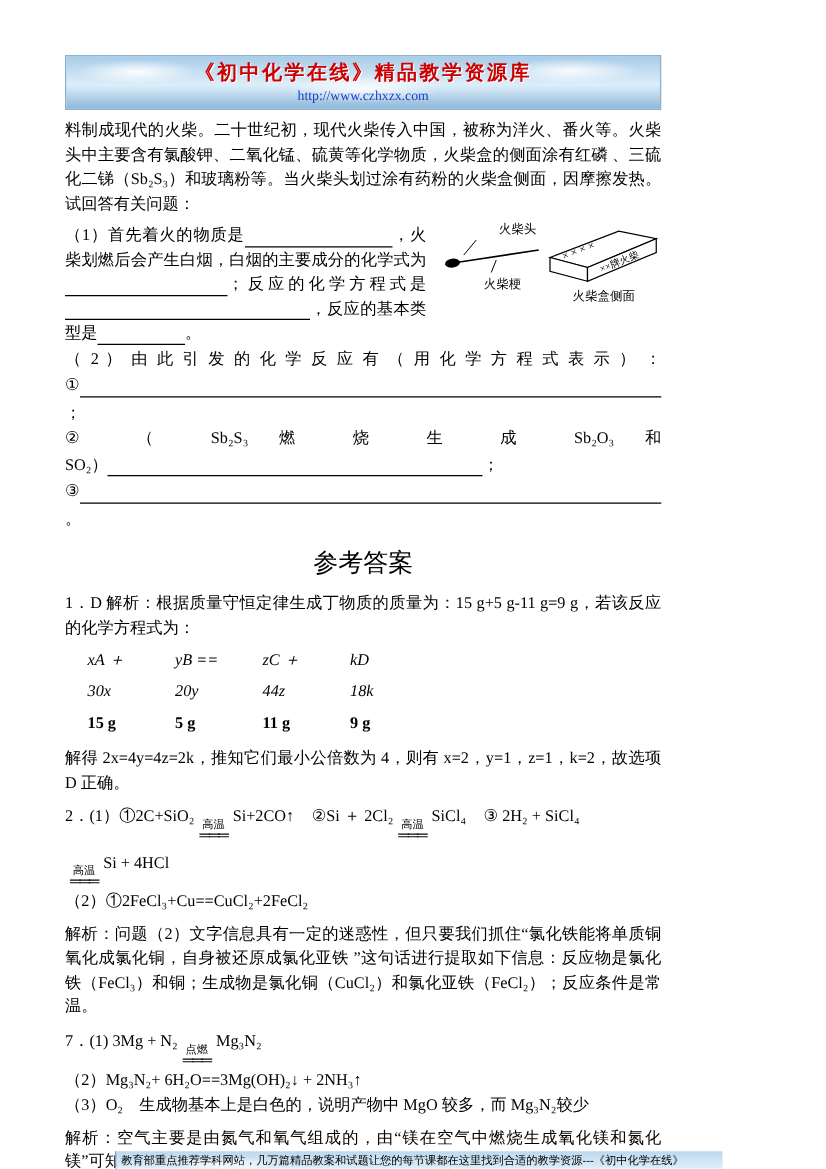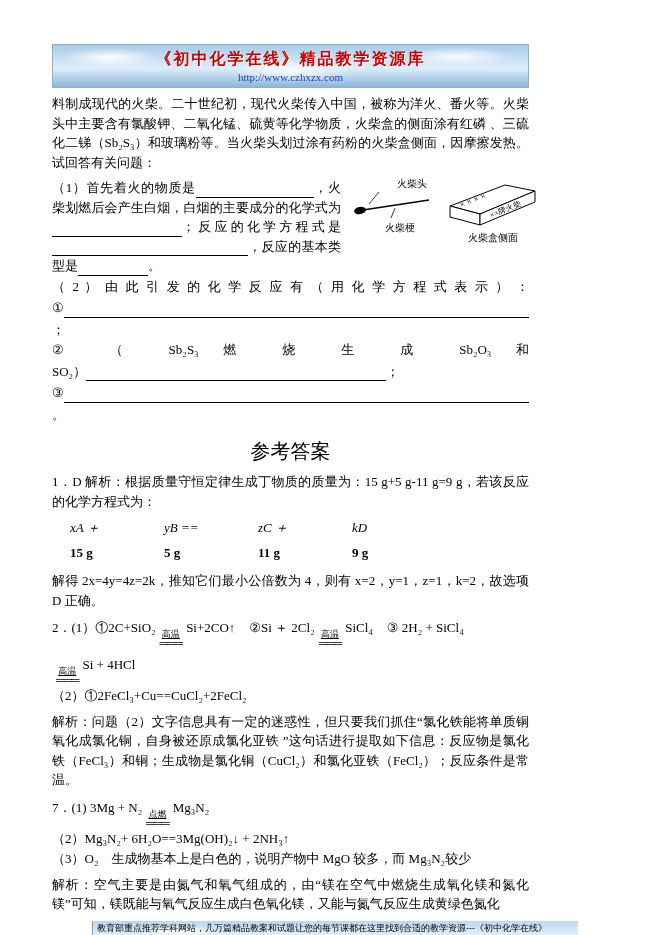--- a/index.html
+++ b/index.html
@@ -31,34 +31,34 @@
   
   .para{margin:6px 0 0 0;text-align:justify;}
   .spread{text-align:justify;text-align-last:justify;}
   .line{margin:1px 0;}
   .blank{display:inline-block;border-bottom:1px solid #000;height:15px;vertical-align:bottom;}
   .bw118{width:118px}.bw130{width:130px}.bw196{width:196px}.bw70{width:70px}.bw300{width:300px}
   .fillline{display:flex;align-items:flex-end;margin:2px 0;}
   .fillline .grow{flex:1;}
 
   
-  .diagram{float:right;width:180px;margin:6px 0 2px 8px;display:flex;gap:14px;
-           font-size:10px;line-height:12px;}
+  .diagram{float:right;width:180px;margin:6px 0 2px 8px;display:flex;gap:2px;
+           font-size:10px;line-height:12px;justify-content:flex-end;}
   .d-col{display:flex;flex-direction:column;align-items:center;}
   .d-label{white-space:nowrap;}
   .d-label.head{align-self:flex-end;margin-right:6px;}
   .d-label.stick{align-self:center;margin-left:18px;}
 
   
   .answers-heading{text-align:center;font-weight:normal;font-size:20px;margin:12px 0 6px 0;}
   .eqtable{margin:4px 0 2px 18px;font-style:italic;}
-  .eqtable .row{display:grid;grid-template-columns:70px 70px 70px 70px;line-height:25px;gap:24px;}
+  .eqtable .row{display:grid;grid-template-columns:70px 70px 70px 70px;line-height:25px;}
   .eqtable .row.mass{font-style:normal;font-weight:bold;}
   .condeq{display:inline-flex;flex-direction:column;align-items:center;vertical-align:-5px;margin:0 4px;}
-  .condeq .cond{font-size:9px;line-height:10px;text-decoration:underline;}
+  .condeq .cond{font-size:9px;line-height:10px;}
   .condeq .eqs{font-size:12px;line-height:8px;letter-spacing:-1px;}
   .eq-item{margin-right:14px;white-space:nowrap;}
   .eqline{margin:8px 0 2px 0;}
 
   
   .footer{
     position:absolute;left:92px;top:921px;width:477px;min-height:28px;
     font-size:9px;line-height:13px;padding:1px 4px;text-align:left;
     background:
       radial-gradient(ellipse 60px 9px at 18% 35%, rgba(255,255,255,.95), rgba(255,255,255,0) 70%),
@@ -133,20 +133,26 @@
 
       <p class="para">1．D 解析：根据质量守恒定律生成丁物质的质量为：15 g+5 g-11 g=9 g，若该反应的化学方程式为：</p>
 
       <div class="eqtable">
         <div class="row">
           <span>xA ＋</span>
           <span>yB ==</span>
           <span>zC ＋</span>
           <span>kD</span>
         </div>
+        <div class="row">
+          <span>30x</span>
+          <span>20y</span>
+          <span>44z</span>
+          <span>18k</span>
+        </div>
         <div class="row mass">
           <span>15 g</span>
           <span>5 g</span>
           <span>11 g</span>
           <span>9 g</span>
         </div>
       </div>
 
       <p class="para">解得 2x=4y=4z=2k，推知它们最小公倍数为 4，则有 x=2，y=1，z=1，k=2，故选项 D 正确。</p>
 

